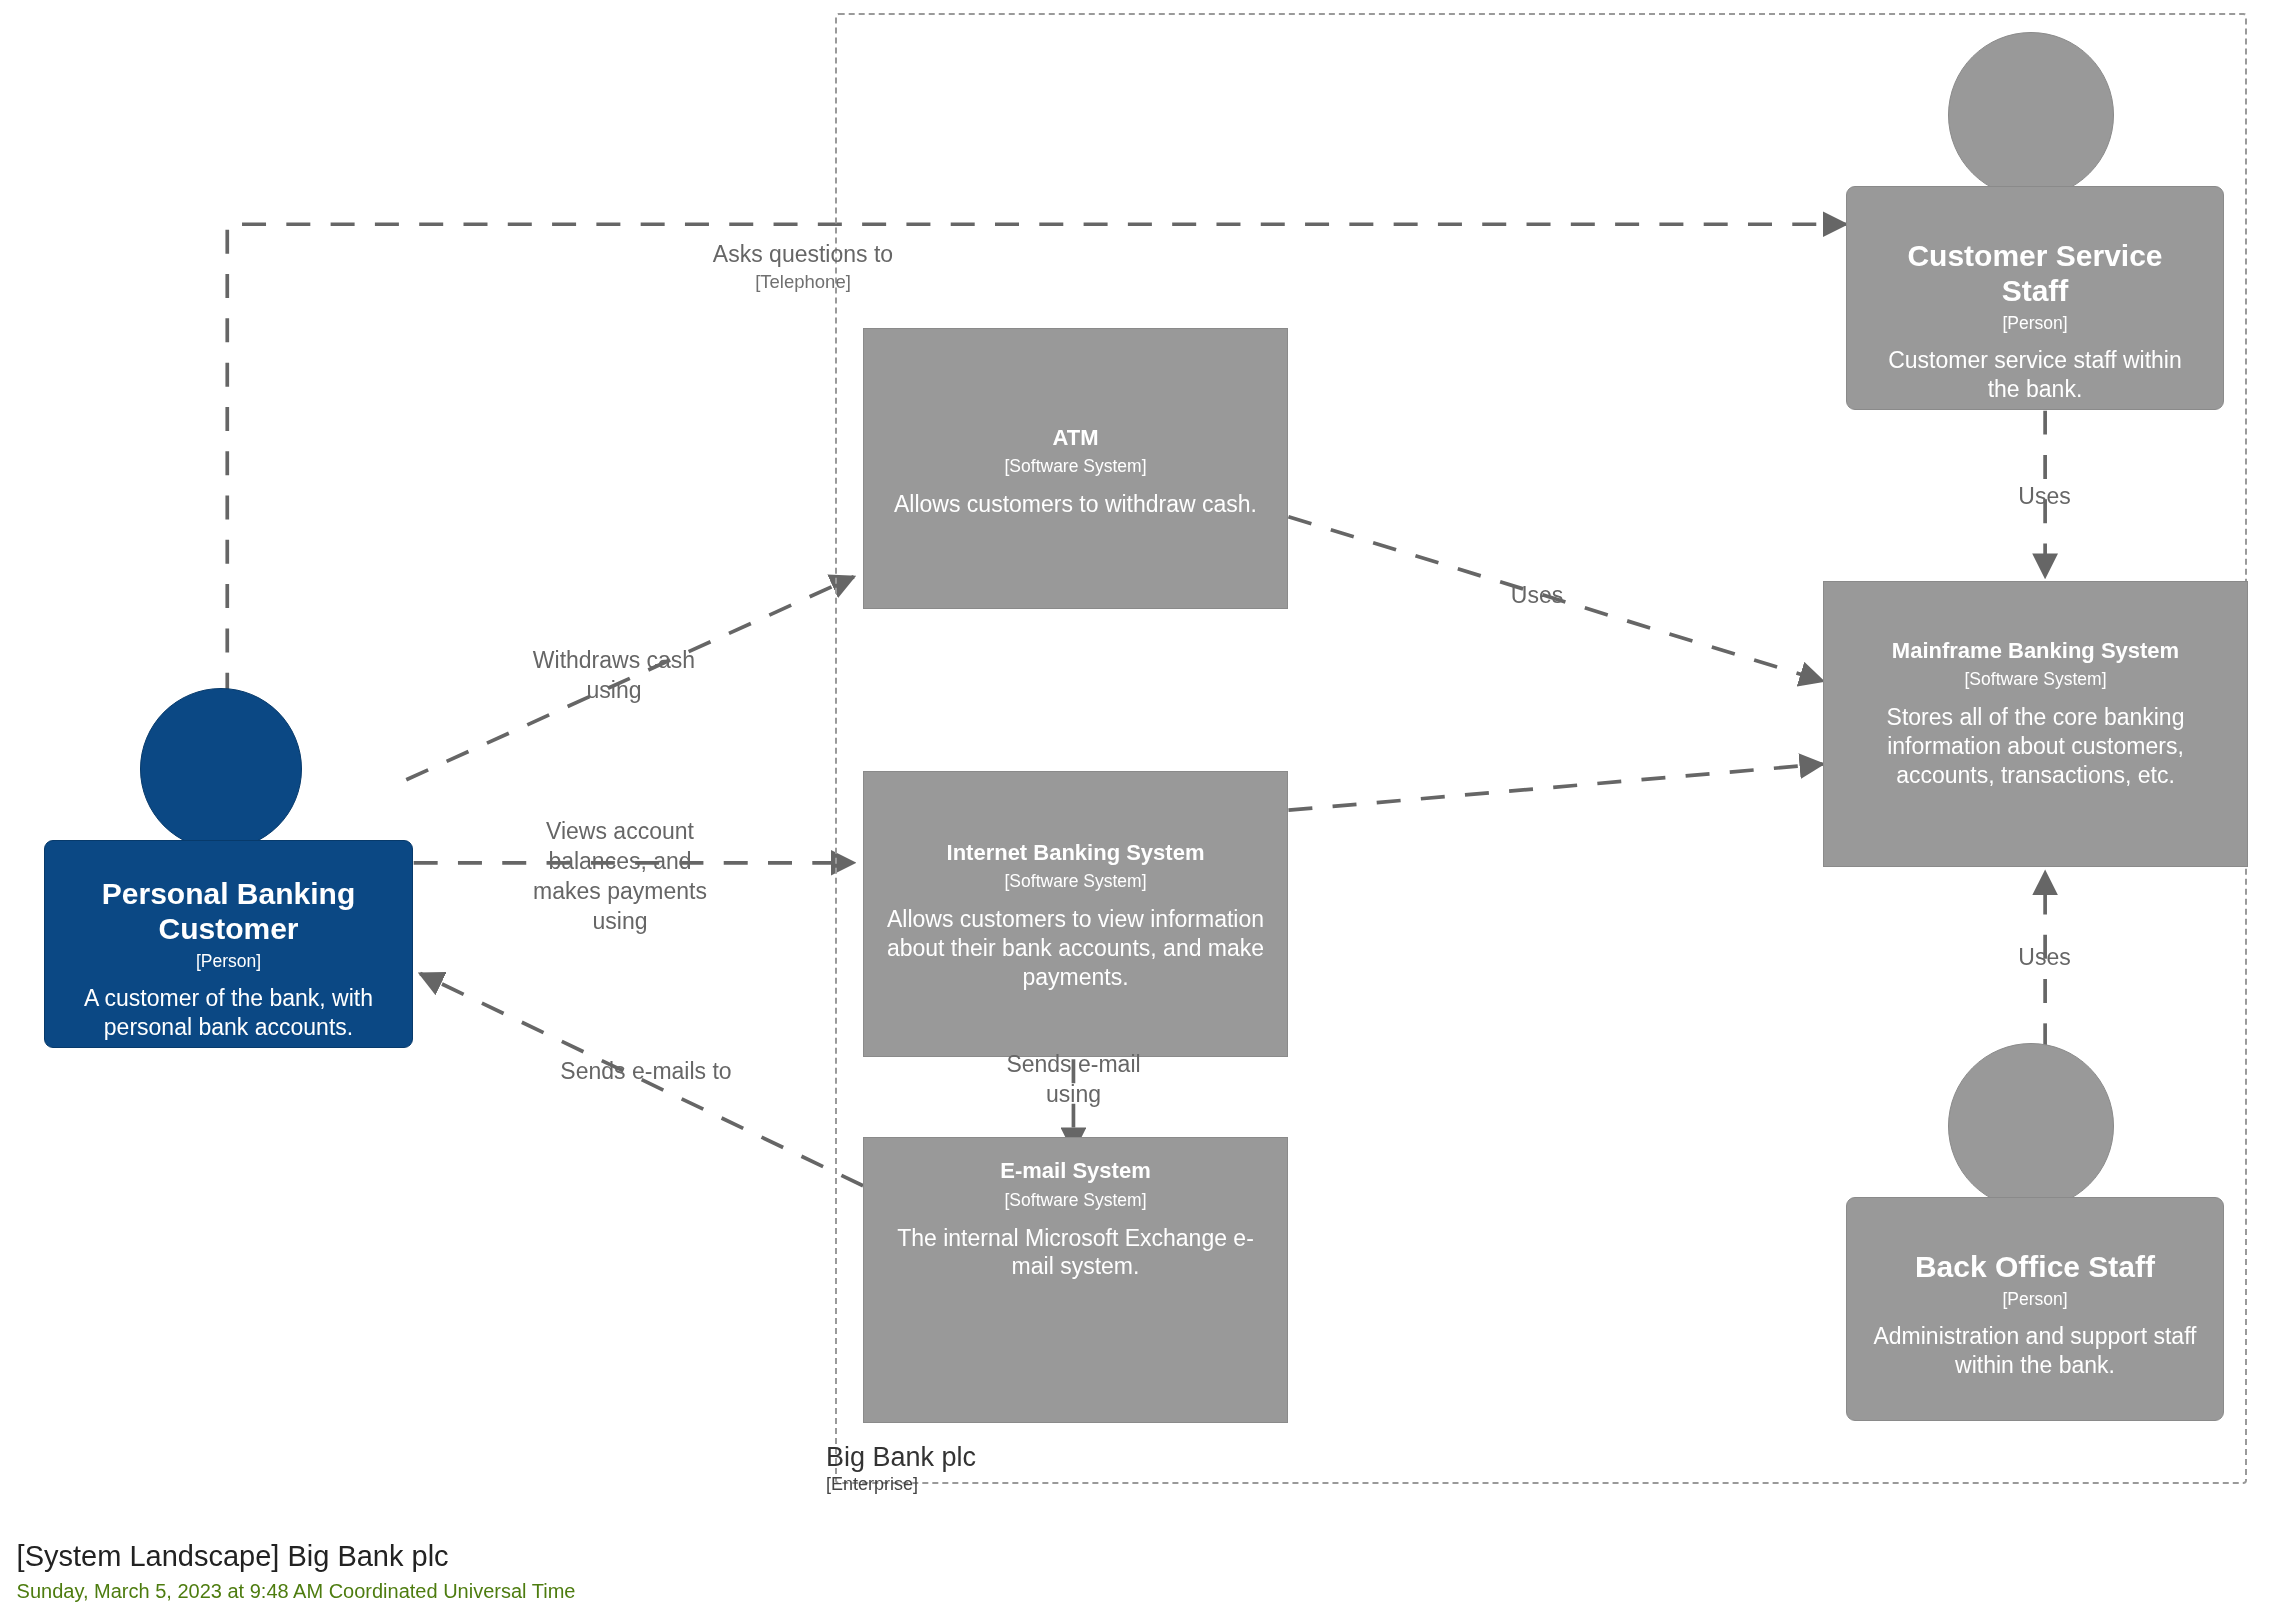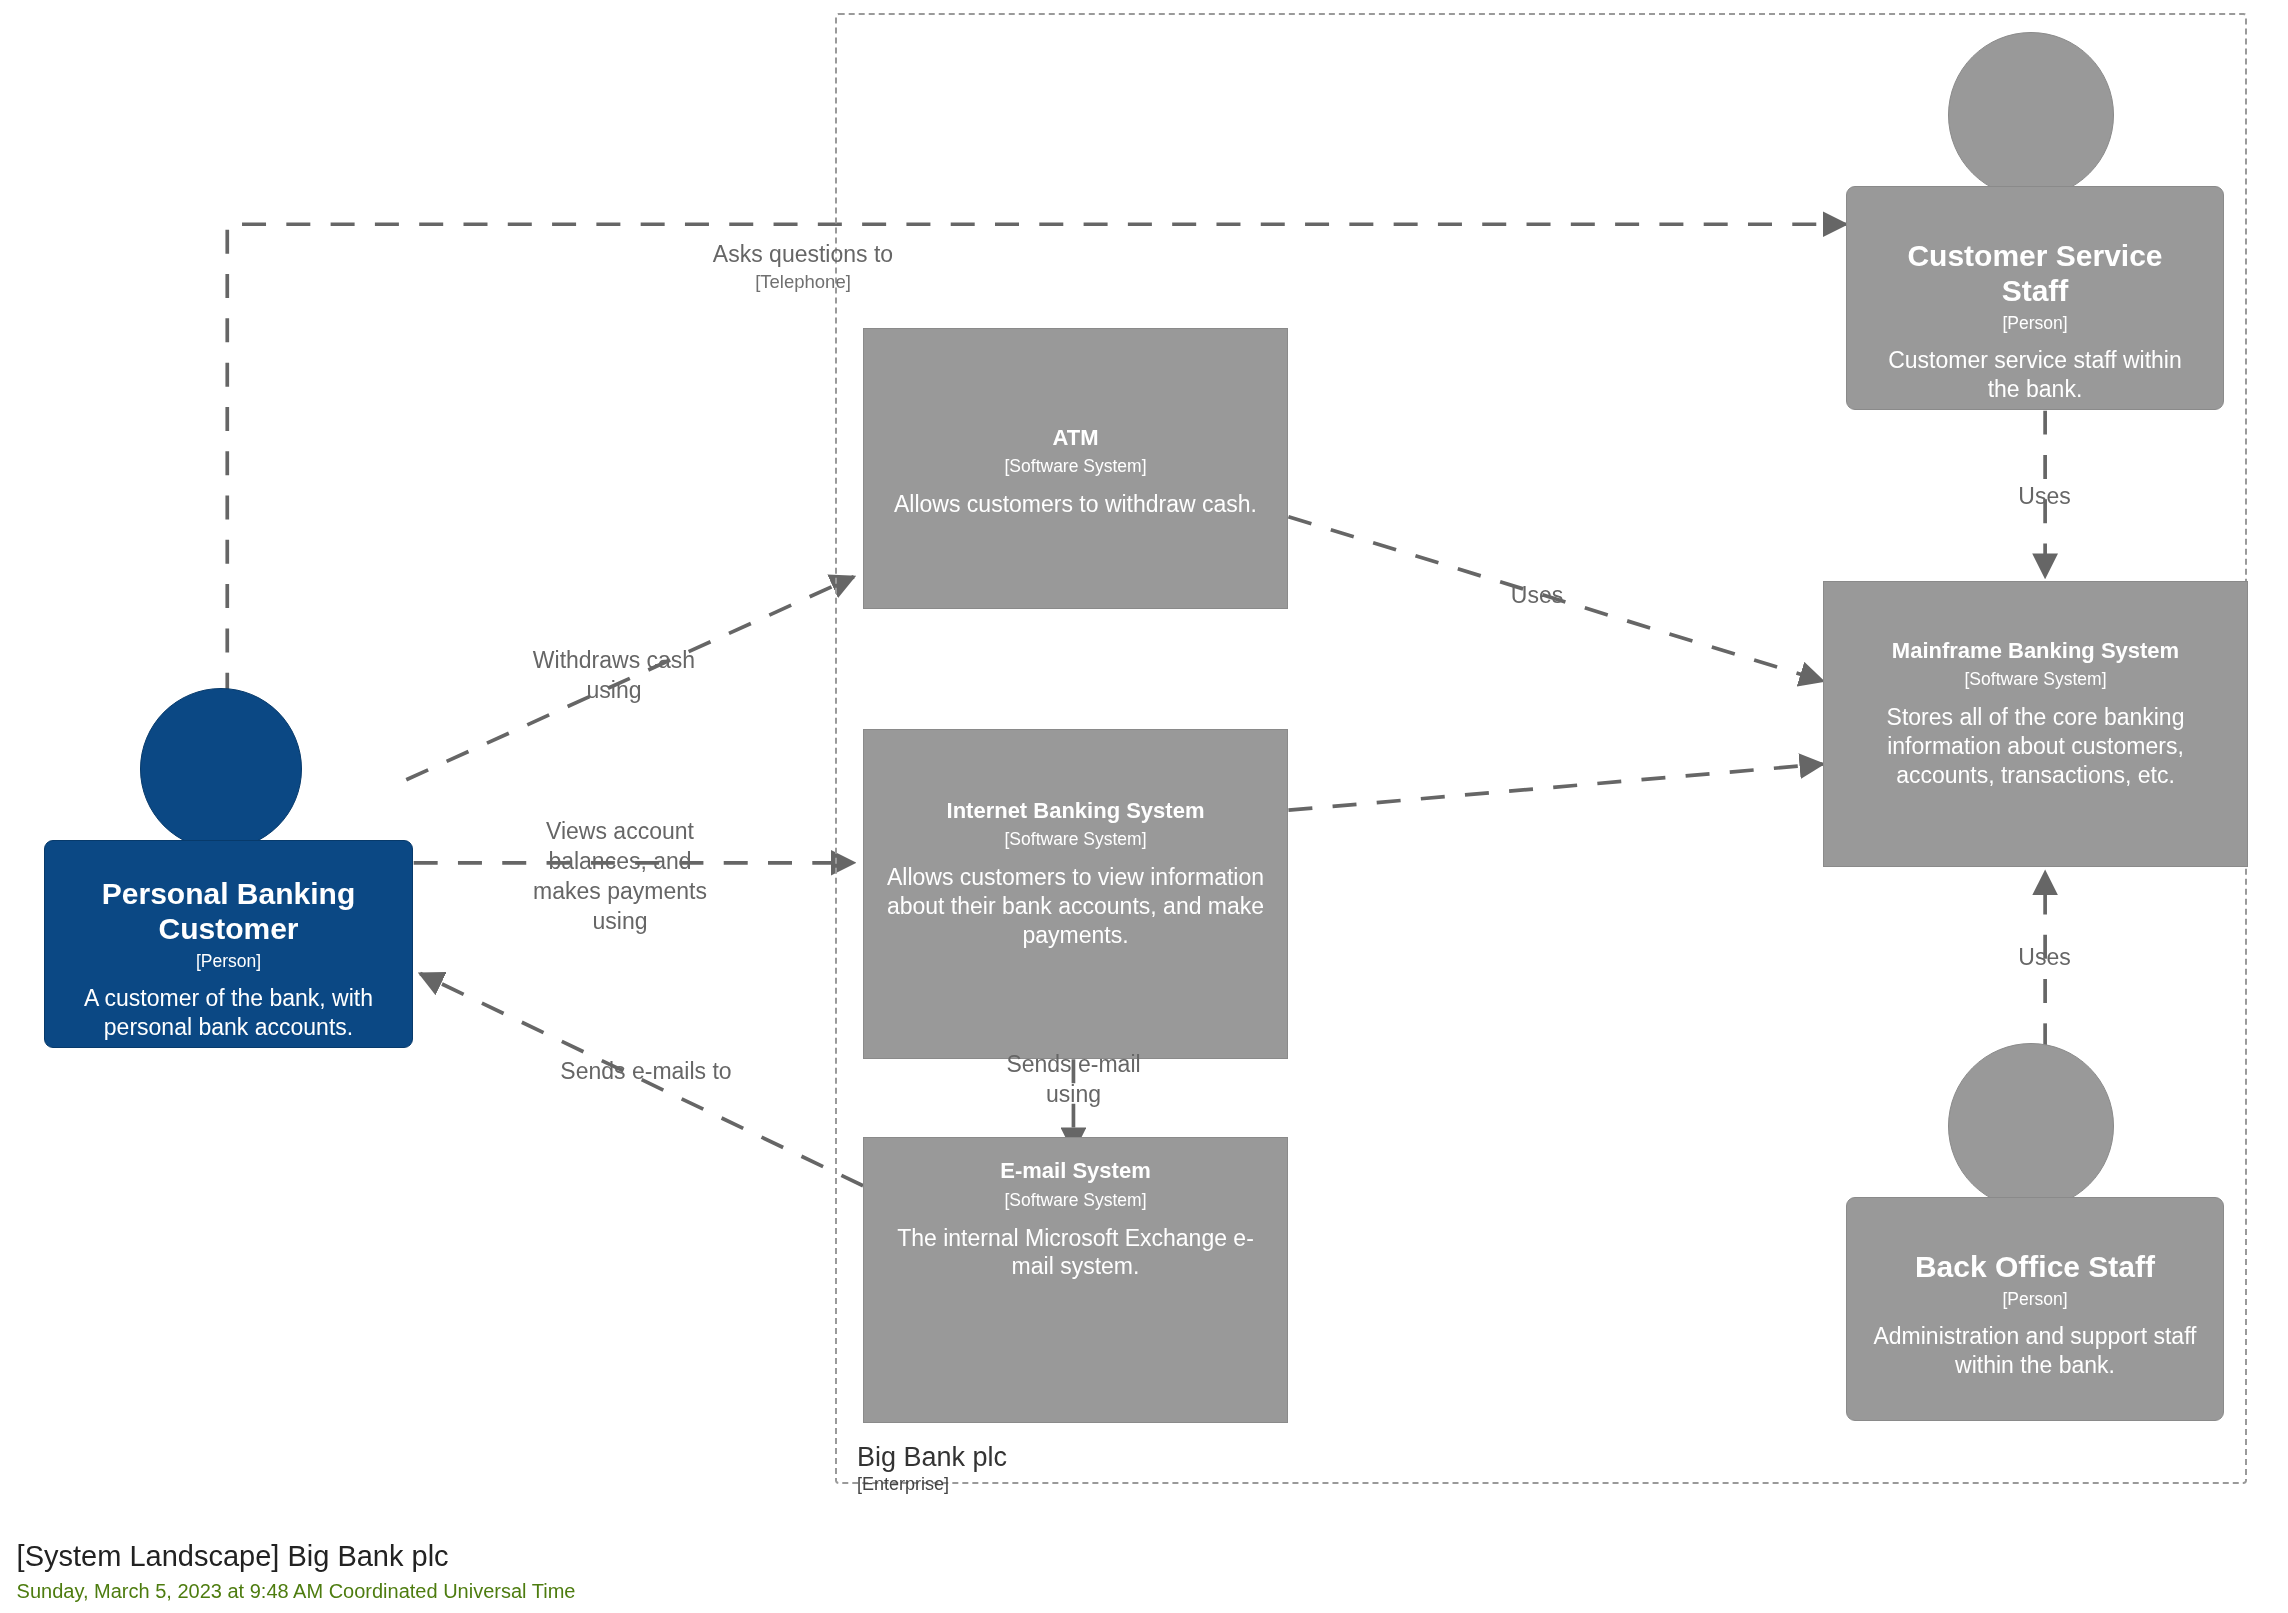--- a/index.html
+++ b/index.html
@@ -173,41 +173,41 @@
     <path d="M 1396 560 L 1975 738" fill="none" stroke="#666666" stroke-width="4" stroke-dasharray="26,22" marker-end="url(#arrow)"></path>
 
     <path d="M 1396 878 L 1975 828" fill="none" stroke="#666666" stroke-width="4" stroke-dasharray="26,22" marker-end="url(#arrow)"></path>
 
     <path d="M 2216 445 L 2216 625" fill="none" stroke="#666666" stroke-width="4" stroke-dasharray="26,22" marker-end="url(#arrow)"></path>
 
     <path d="M 2216 1135 L 2216 945" fill="none" stroke="#666666" stroke-width="4" stroke-dasharray="26,22" marker-end="url(#arrow)"></path>
   </svg>
 
   <div class="enterprise-box" style="left:835px; top:13px; width:1412px; height:1471px;"></div>
-  <div class="enterprise-label" style="left:857px; top:1442px;">
+  <div class="enterprise-label" style="left:826px; top:1442px;">
     <span>Big Bank plc</span>
     <span class="tech">[Enterprise]</span>
   </div>
 
   <div class="person blue" style="left:44px; top:688px; width:369px; height:360px;">
     <div class="head" style="left:96px; top:0px; width:162px; height:162px;"></div>
     <div class="body" style="left:0px; top:152px; width:369px; height:208px; padding-top:35px;">
       <div class="name">Personal Banking Customer</div>
       <div class="type">[Person]</div>
       <div class="desc">A customer of the bank, with personal bank accounts.</div>
     </div>
   </div>
 
   <div class="sysbox" style="left:863px; top:328px; width:425px; height:281px;">
     <div class="name" style="margin-top:79px;">ATM</div>
     <div class="type">[Software System]</div>
     <div class="desc">Allows customers to withdraw cash.</div>
   </div>
 
-  <div class="sysbox" style="left:863px; top:729px; width:425px; height:330px;">
+  <div class="sysbox" style="left:863px; top:771px; width:425px; height:286px;">
     <div class="name" style="margin-top:51px;">Internet Banking System</div>
     <div class="type">[Software System]</div>
     <div class="desc">Allows customers to view information about their bank accounts, and make payments.</div>
   </div>
 
   <div class="sysbox" style="left:863px; top:1137px; width:425px; height:286px;">
     <div class="name" style="">E-mail System</div>
     <div class="type">[Software System]</div>
     <div class="desc">The internal Microsoft Exchange e-mail system.</div>
   </div>

